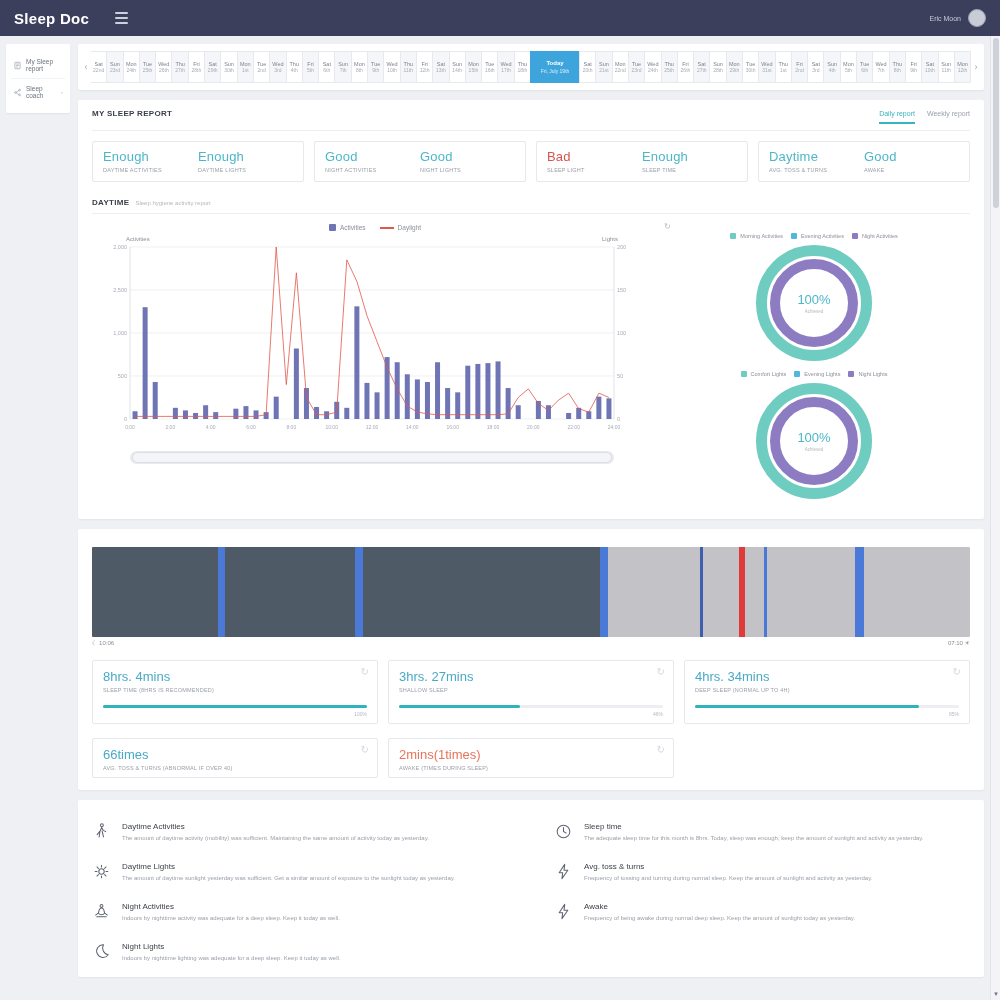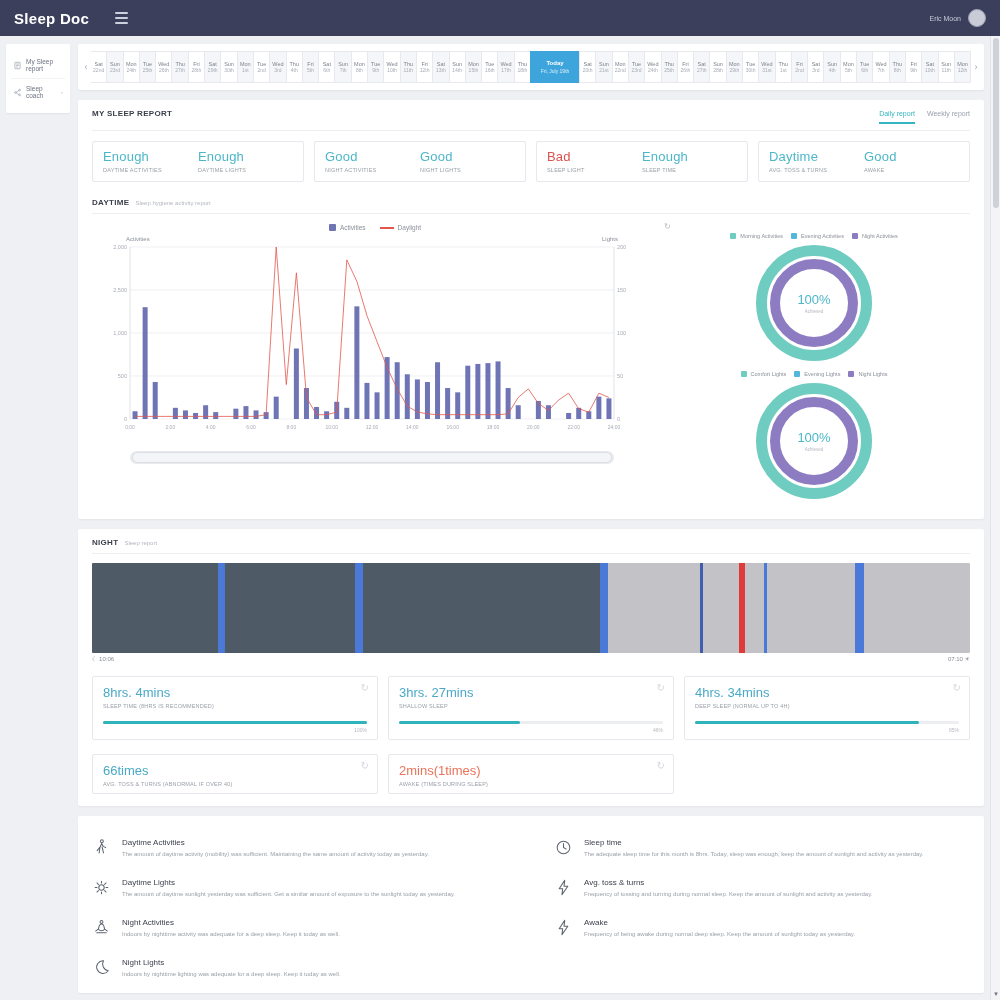--- a/index.html
+++ b/index.html
@@ -552,24 +552,20 @@
           <div class="donut-inner">
             <span class="donut-value">100%</span>
             <span class="donut-sub">Achieved</span>
           </div>
         </div>
       </div>
     </div>
   </section>
 
   <section class="panel">
-    <div class="sec-head">
-      <span class="sec-title">NIGHT</span>
-      <span class="sec-sub">Sleep report</span>
-    </div>
     <div class="timeline" id="night-timeline">
         <div style="width: 14.3%; background: rgb(78, 90, 102);"></div>
         <div style="width: 0.9%; background: rgb(74, 121, 216);"></div>
         <div style="width: 14.8%; background: rgb(78, 90, 102);"></div>
         <div style="width: 0.9%; background: rgb(74, 121, 216);"></div>
         <div style="width: 27%; background: rgb(78, 90, 102);"></div>
         <div style="width: 0.9%; background: rgb(74, 121, 216);"></div>
         <div style="width: 10.5%; background: rgb(195, 195, 199);"></div>
         <div style="width: 0.35%; background: rgb(63, 95, 174);"></div>
         <div style="width: 4%; background: rgb(195, 195, 199);"></div>

